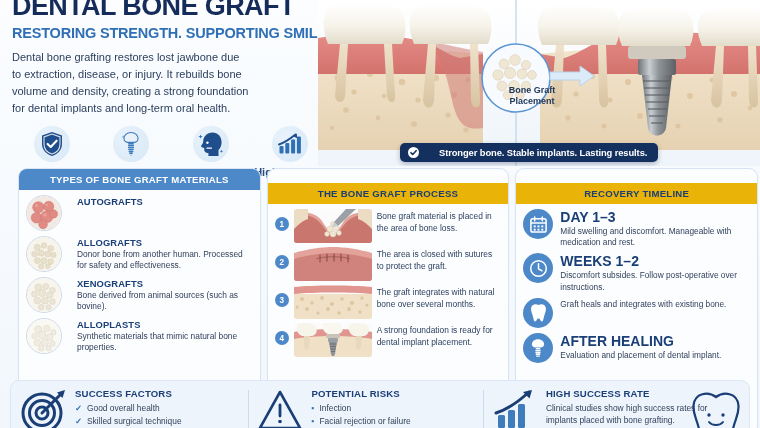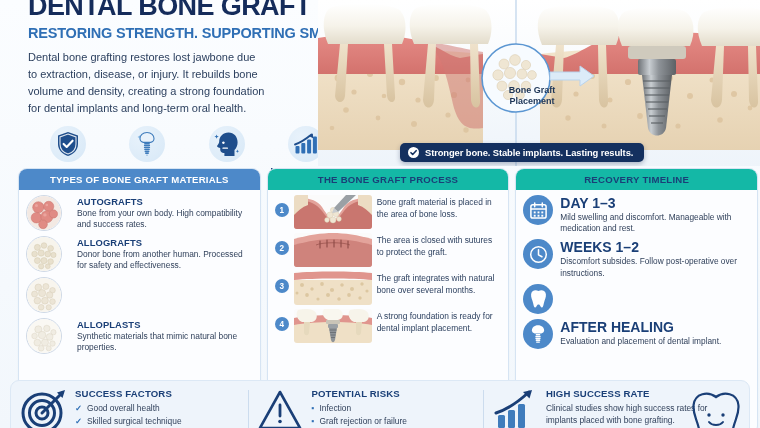--- a/index.html
+++ b/index.html
@@ -6,21 +6,21 @@
   html, body {
     width: 760px; height: 428px;
     overflow: hidden;
     background: #f4f8fc;
     font-family: "Liberation Sans", sans-serif;
     color: #1f3a66;
   }
   .page { position: relative; width: 760px; height: 428px; background: linear-gradient(180deg,#fbfdff 0%,#f2f7fc 100%); }
 
   
-  .header { position: absolute; left: 16px; top: 0; width: 330px; height: 166px; padding: 0 12px; }
+  .header { position: absolute; left: 0; top: 0; width: 330px; height: 166px; padding: 0 12px; }
   .title {
     font-size: 27px; font-weight: bold; letter-spacing: -0.6px;
     color: #152c5b; line-height: 1; margin-top: -7px; white-space: nowrap;
   }
   .subtitle {
     font-size: 14.5px; font-weight: bold; color: #2f6fb5;
     letter-spacing: -0.2px; margin-top: 5px; white-space: nowrap;
   }
   .intro { font-size: 11px; line-height: 1.55; color: #2b3f5e; margin-top: 8px; width: 238px; }
 
@@ -37,38 +37,38 @@
   .hero { position: absolute; left: 318px; top: 0; width: 442px; height: 166px; overflow: hidden; }
   .hero-img { position: absolute; inset: 0; }
   .hero-label {
     position: absolute; left: 168px; top: 85px; width: 92px; text-align: center;
     font-size: 9px; font-weight: bold; color: #1d3557; line-height: 1.25;
   }
   .hero-banner {
     position: absolute; left: 82px; top: 143px;
     background: #14305f; border-radius: 5px;
     padding: 4px 11px 4px 8px;
-    display: flex; align-items: center; gap: 6px;
+    display: flex; align-items: center; gap: 20px;
     box-shadow: 0 2px 5px rgba(10,30,70,.3);
   }
   .hero-banner .txt { color: #fff; font-size: 9.4px; font-weight: bold; letter-spacing: -0.1px; white-space: nowrap; }
   .chk { width: 11px; height: 11px; flex: 0 0 11px; }
 
   
   .panels { position: absolute; left: 8px; top: 168px; width: 760px; height: 267px; display: flex; gap: 6px; padding: 0 10px; }
   .panel {
     flex: 1; background: #fcfdff; border: 1px solid #d6e4f3;
     border-radius: 9px; overflow: hidden; display: flex; flex-direction: column;
     box-shadow: 0 1px 2px rgba(40,80,140,.05);
   }
   .panel-head { height: 21px; display: flex; align-items: center; justify-content: center; }
   .panel-head .h-txt { font-size: 9.6px; font-weight: bold; letter-spacing: 0.25px; }
   .head-solid { background: #4d89c9; }
   .head-solid .h-txt { color: #ffffff; }
-  .head-light { background: #14b8a6; }
+  .head-light { background: #eab308; margin-top: 14px; }
   .head-light .h-txt { color: #1a3f77; }
   .panel-body { flex: 1; padding: 5px 7px 4px 7px; }
 
   
   .mat-row { display: flex; align-items: flex-start; gap: 15px; margin-bottom: 5px; }
   .mat-thumb {
     width: 36px; height: 36px; flex: 0 0 36px; border-radius: 50%;
     border: 1px solid #cfd9e6; overflow: hidden; position: relative;
   }
   .mat-txt { padding-top: 1px; }
@@ -337,21 +337,20 @@
               </g>
               <g fill="#f0b0a9" opacity=".7">
                 <circle cx="10" cy="10" r="1.6"></circle>
                   <circle cx="21" cy="9.5" r="1.4"></circle>
                   <circle cx="19" cy="20" r="1.8"></circle>
               </g>
             </svg>
           </div>
           <div class="mat-txt">
             <div class="mat-name">AUTOGRAFTS</div>
-            <div class="mat-desc">Bone from your own body. High compatibility and success rates.</div>
           </div>
         </div>
 
         <div class="mat-row">
           <div class="mat-thumb">
             <svg width="100%" height="100%" viewBox="0 0 36 36">
               <circle cx="18" cy="18" r="18" fill="#f7f4ec"></circle>
               <g fill="#e8e0cd" stroke="#cfc3a6" stroke-width=".4">
                 <circle cx="11" cy="11" r="3.2"></circle>
                   <circle cx="18" cy="9" r="3"></circle>
@@ -385,20 +384,24 @@
                 <circle cx="8" cy="17" r="3.2"></circle>
                   <circle cx="16" cy="16" r="3.8"></circle>
                   <circle cx="24" cy="18" r="3.4"></circle>
                 <circle cx="11" cy="24" r="3.5"></circle>
                   <circle cx="19" cy="24" r="3.6"></circle>
                   <circle cx="27" cy="25" r="3"></circle>
                 <circle cx="15" cy="31" r="3"></circle>
                   <circle cx="23" cy="31" r="2.8"></circle>
               </g>
             </svg>
+          </div>
+          <div class="mat-txt">
+            <div class="mat-name">XENOGRAFTS</div>
+            <div class="mat-desc">Bone derived from animal sources (such as bovine).</div>
           </div>
         </div>
 
         <div class="mat-row">
           <div class="mat-thumb">
             <svg width="100%" height="100%" viewBox="0 0 36 36">
               <circle cx="18" cy="18" r="18" fill="#faf8f3"></circle>
               <g fill="#f0ece2" stroke="#d8d0bd" stroke-width=".4">
                 <circle cx="12" cy="11" r="3.8"></circle>
                   <circle cx="21" cy="10" r="3.4"></circle>
@@ -572,20 +575,21 @@
           </div>
         </div>
 
         <div class="tl-row">
           <div class="tl-icon">
             <svg width="19" height="20" viewBox="0 0 20 21">
               <path d="M10 2 C6.5 0.4 2.6 1.6 2.2 5.6 C1.9 9 3.4 11 4.3 14.6 C4.9 17 5.2 19.4 6.6 19.4 C8 19.4 8 16.4 10 16.4 C12 16.4 12 19.4 13.4 19.4 C14.8 19.4 15.1 17 15.7 14.6 C16.6 11 18.1 9 17.8 5.6 C17.4 1.6 13.5 0.4 10 2 Z" fill="#ffffff"></path>
             </svg>
           </div>
           <div>
+            <div class="tl-desc">Graft heals and integrates with existing bone.</div>
           </div>
         </div>
 
         <div class="tl-row">
           <div class="tl-icon">
             <svg width="18" height="20" viewBox="0 0 18 21">
               <path d="M9 1.2 C5 1.2 2.6 3.8 2.6 6.5 C2.6 8.4 4 9.6 5.6 9.9 L12.4 9.9 C14 9.6 15.4 8.4 15.4 6.5 C15.4 3.8 13 1.2 9 1.2 Z" fill="#ffffff"></path>
               <rect x="6.6" y="10.6" width="4.8" height="1.6" rx=".5" fill="#ffffff"></rect>
               <path d="M6.8 13.3 h4.4 M6.9 15.2 h4.2 M7.2 17.1 h3.6 M7.6 19 h2.8" stroke="#ffffff" stroke-width="1.4" stroke-linecap="round"></path>
             </svg>
@@ -633,21 +637,21 @@
         <circle cx="23" cy="33.5" r="1.8" fill="#1a3f77"></circle>
       </svg>
       <div>
         <div class="b-title">POTENTIAL RISKS</div>
         <div class="b-li">
           <span class="mk">▪</span>
           <span>Infection</span>
         </div>
         <div class="b-li">
           <span class="mk">▪</span>
-          <span>Graft rejection or failure</span>
+          <span>Facial rejection or failure</span>
         </div>
       </div>
     </div>
 
     <div class="bdiv"></div>
 
     <div class="bcell bcell-3">
       <svg class="b-ico" width="46" height="42" viewBox="0 0 46 42">
         <rect x="6" y="27" width="7" height="13" rx="1.5" fill="#3f7cbc"></rect>
         <rect x="16" y="22" width="7" height="18" rx="1.5" fill="#3f7cbc"></rect>

